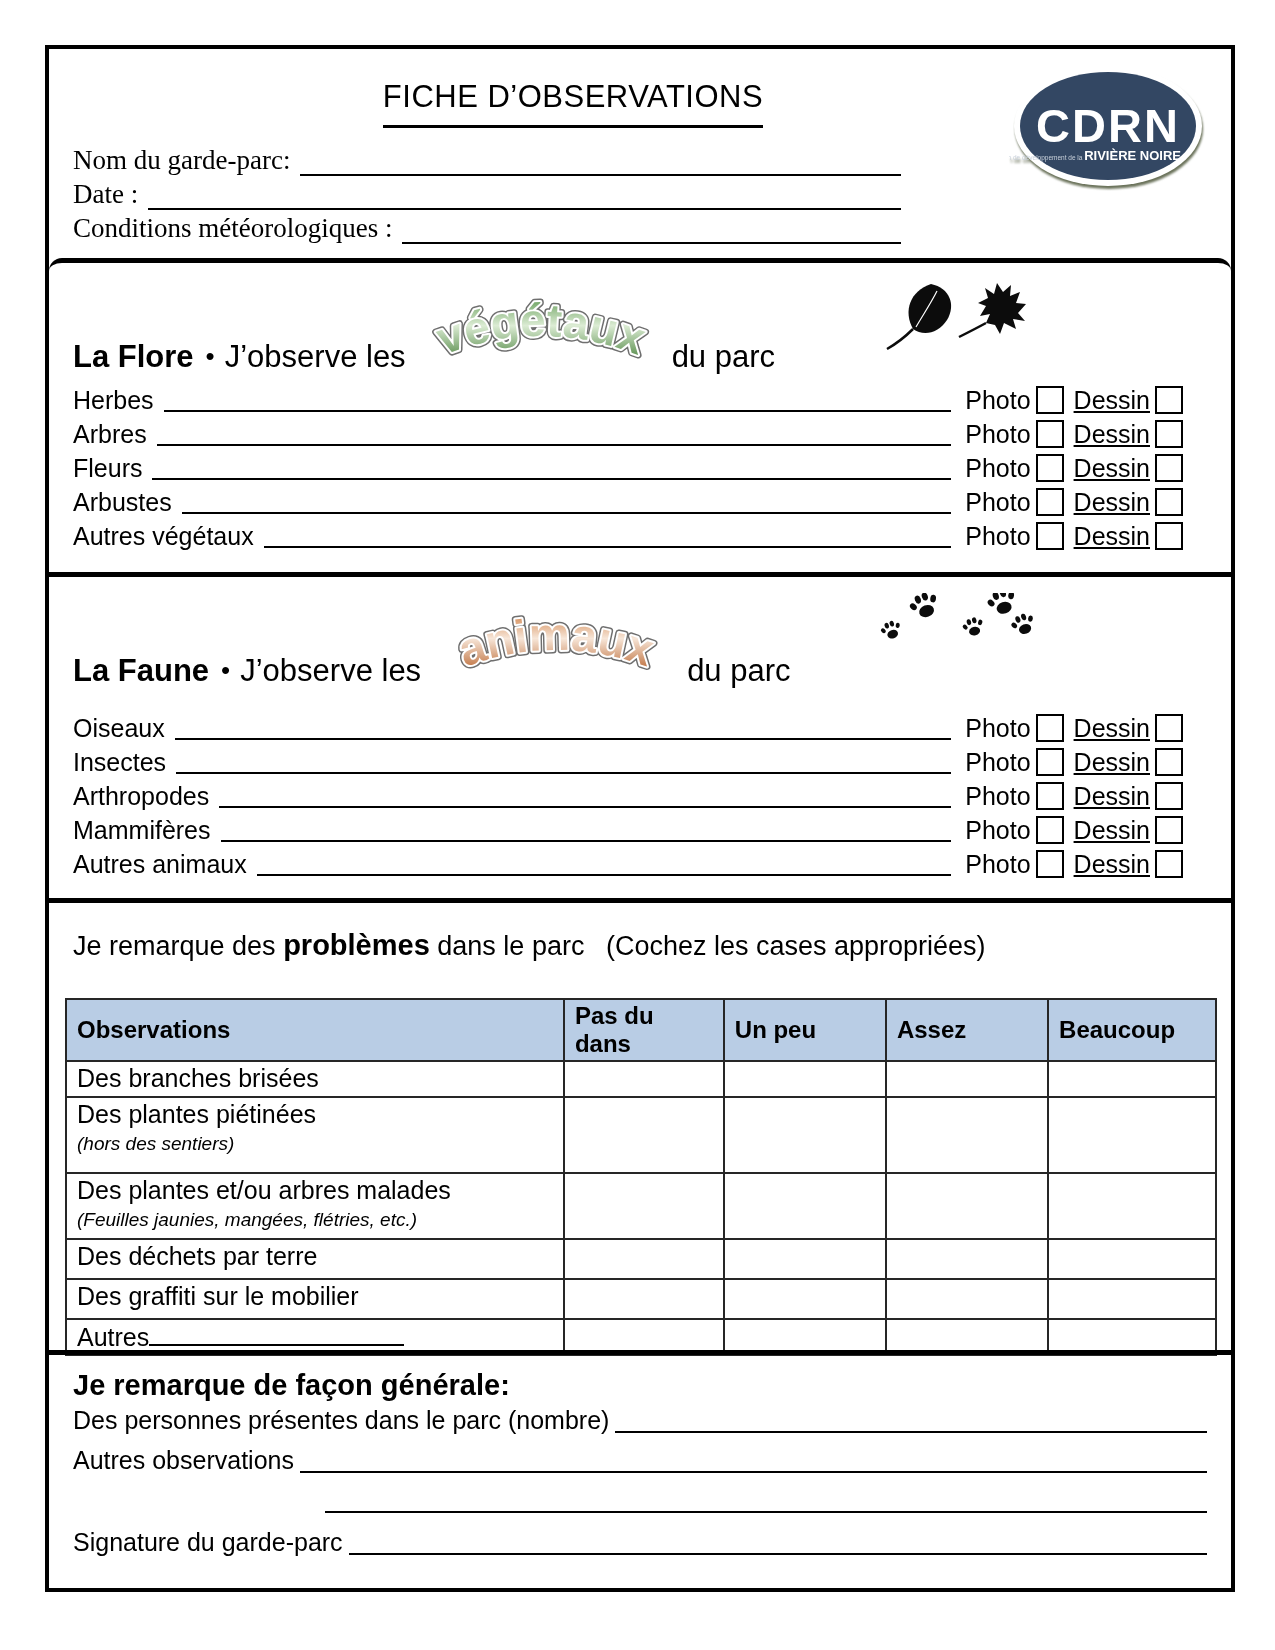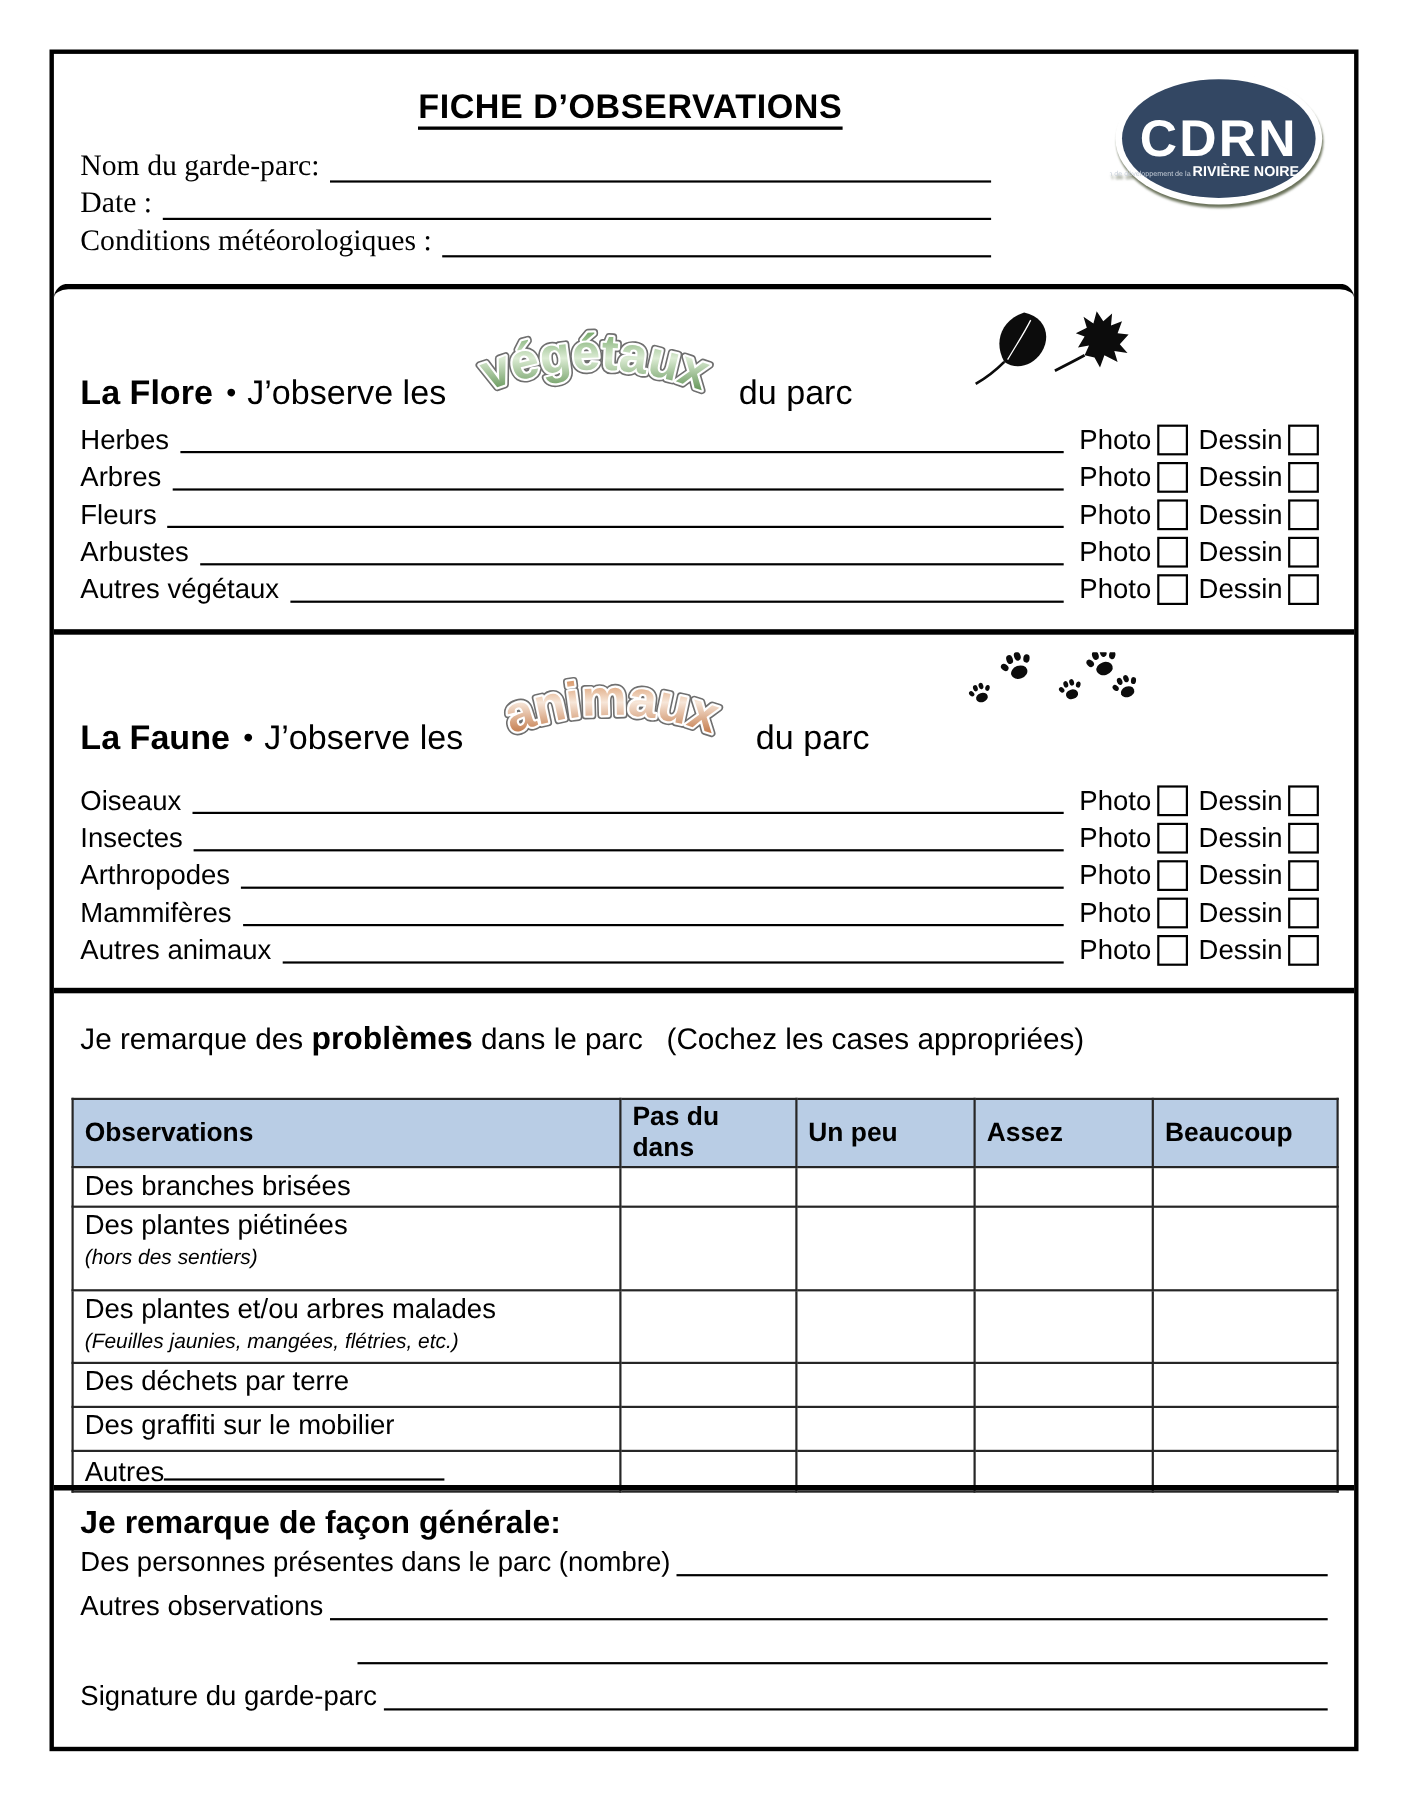--- a/index.html
+++ b/index.html
@@ -9,22 +9,22 @@
   .sheet { position:absolute; left:45px; top:45px; width:1190px; height:1547px;
            border:4px solid #000; box-sizing:border-box;
            display:flex; flex-direction:column; background:#fff; }
 
   .section { box-sizing:border-box; position:relative; overflow:visible; }
   .section + .section { border-top:5px solid #000; }
 
   
   .sec-header { height:209px; padding:16px 24px 0; }
   .title-wrap { width:1000px; text-align:center; margin-top:14px; }
-  .doc-title { display:inline-block; font-size:31px; font-weight:bold;
-               border-bottom:3px solid #000; padding-bottom:0; letter-spacing:.5px;text-align:center; }
+  .doc-title { display:inline-block; font-size:31px; font-weight:normal;
+               border-bottom:3px solid #000; padding-bottom:10px; letter-spacing:.5px;text-align:center; }
   .fields { margin-top:14px; width:828px; font-family:"Liberation Serif", serif; font-size:27px; }
   .field-row { display:flex; align-items:flex-end; height:34px; }
   .fill-line { flex:1; border-bottom:2px solid #000; height:26px; margin-left:10px; }
   .logo { position:absolute; top:12px; right:24px; width:198px; height:132px; }
   .logo svg { width:100%; height:100%;
               filter:drop-shadow(1px 3px 1px rgba(70,80,50,.8)); }
   .logo-acronym { font-family:"Liberation Sans", sans-serif; font-weight:bold;
                   font-size:47px; fill:#ffffff; letter-spacing:2px; text-anchor:middle; }
   .logo-tag-small { font-size:6.5px; fill:#c8d0da; }
   .logo-tag-bold  { font-size:13px; font-weight:bold; fill:#ffffff; }
@@ -38,29 +38,29 @@
   .wordart { width:250px; height:84px; margin:0 6px -4px 10px; overflow:visible; }
   .wa-outline, .wa-fill { font-family:"Liberation Sans", sans-serif; font-weight:bold;
                           font-size:46px; text-anchor:middle; }
   .wa-outline { fill:none; stroke:#6f6f6f; stroke-width:7px; stroke-linejoin:round; }
   .wa-fill    { stroke:#ffffff; stroke-width:4px; paint-order:stroke; stroke-linejoin:round; }
   .wa-green   { fill:url(#gradGreen); }
   .wa-orange  { fill:url(#gradOrange); }
   .corner-art { position:absolute; top:16px; right:198px; }
 
   
-  .obs-rows { margin:8px 8px 0 0;text-align:center; }
+  .obs-rows { margin:8px 24px 0 0;text-align:center; }
   .sec-flore .obs-rows { margin-top:6px; }
   .sec-faune .obs-rows { margin-top:20px; }
   .obs-row { display:flex; align-items:flex-end; height:34px; font-size:25px; }
   .obs-row .fill-line { height:25px; margin:0 12px 3px 10px; }
   .pd-label { margin-left:2px; }
   .checkbox { width:28px; height:28px; border:2px solid #000; background:#fff;
               margin:0 0 1px 5px; box-sizing:border-box; }
-  .obs-row .pd-label + .checkbox + .pd-label { margin-left:10px; }
+  .obs-row .pd-label + .checkbox + .pd-label { margin-left:10px;text-decoration:underline; }
 
   .sec-flore { height:314px; padding:0 24px;border-radius:13px; }
   .sec-faune { height:326px; padding:0 24px; }
 
   
   .sec-problems { height:452px; padding:0 16px; }
   .prob-heading { margin:26px 8px 0; font-size:27px; }
   .prob-heading .h-bold { font-size:29px; }
   .prob-note { margin-left:14px; }
   table.prob { border-collapse:collapse; table-layout:fixed; width:1152px; margin-top:36px; }

